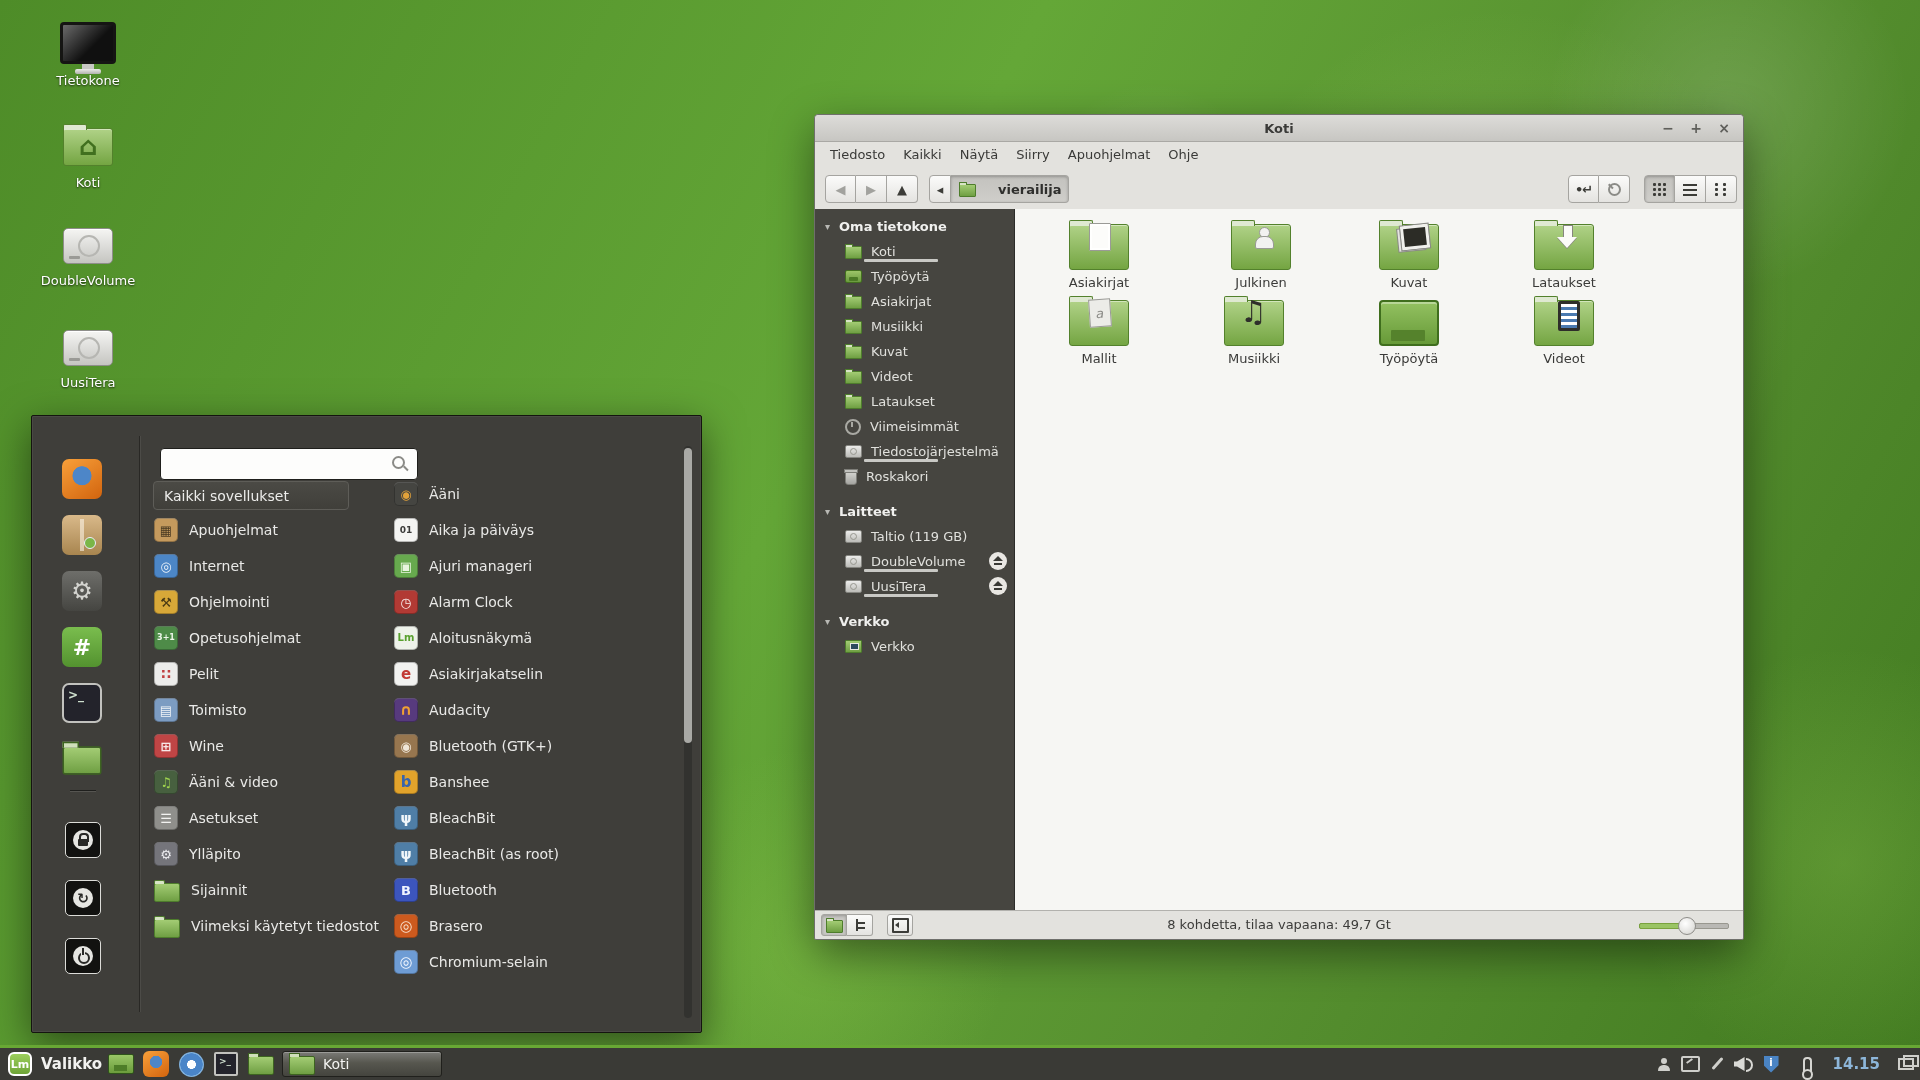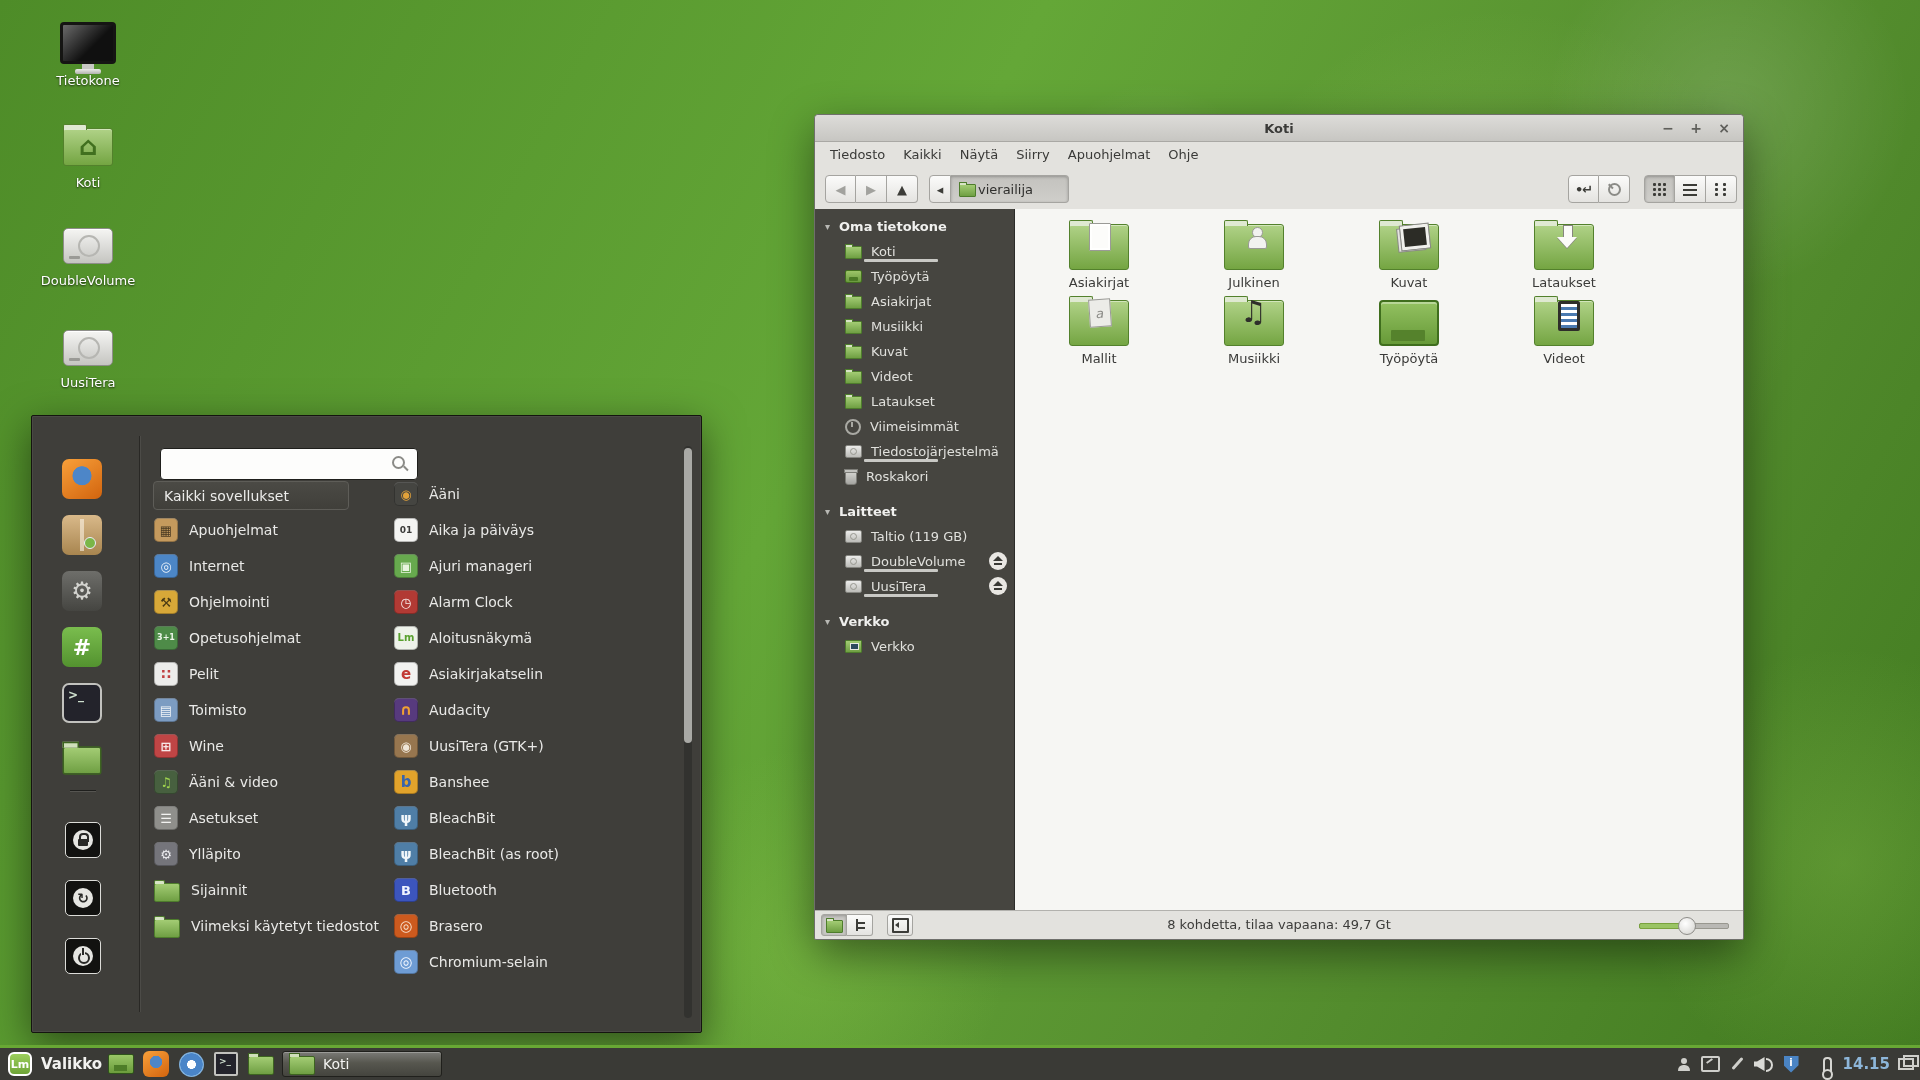--- a/index.html
+++ b/index.html
@@ -101,21 +101,21 @@
   .winbtn{width:18px;height:18px;color:#5f5f5b;font-size:14px;font-weight:bold;text-align:center;line-height:18px;cursor:pointer;}
   .fm-menubar{height:26px;background:#e3e2de;display:flex;align-items:center;padding-left:6px;}
   .fm-menubar .mitem{padding:0 9px;font-size:13px;color:#3a3a38;line-height:26px;cursor:pointer;}
   .fm-toolbar{position:relative;height:42px;background:#e3e2de;border-bottom:1px solid #b2b1ad;}
   .tbtn{position:absolute;top:7px;height:28px;box-sizing:border-box;background:linear-gradient(#fbfbfa,#e4e3e0);
     border:1px solid #a5a4a0;display:flex;align-items:center;justify-content:center;cursor:pointer;}
   .grp-l{border-radius:4px 0 0 4px;}.grp-m{border-left:0;}.grp-r{border-left:0;border-radius:0 4px 4px 0;}
   .tbtn.pressed{background:linear-gradient(#c3c2be,#cfceca);box-shadow:inset 0 1px 3px rgba(0,0,0,.25);}
   .arr{font-size:13px;color:#3c3c38;line-height:1;}
   .arr.dis{color:#a2a29e;}
-  .bc-label{font-size:13px;font-weight:normal;color:#2f2f2d;margin-left:2px;}
+  .bc-label{font-size:13px;font-weight:bold;color:#2f2f2d;margin-left:22px;}
   .vi-grid{width:13px;height:13px;position:relative;}
   .vi-grid::before{content:"";position:absolute;left:0;top:0;width:3px;height:3px;background:#3c3c38;border-radius:1px;
     box-shadow:5px 0 0 #3c3c38,10px 0 0 #3c3c38,0 5px 0 #3c3c38,5px 5px 0 #3c3c38,10px 5px 0 #3c3c38,0 10px 0 #3c3c38,5px 10px 0 #3c3c38,10px 10px 0 #3c3c38;}
   .vi-list{width:14px;height:13px;position:relative;}
   .vi-list::before{content:"";position:absolute;left:0;top:1px;width:14px;height:2.5px;background:#3c3c38;
     box-shadow:0 5px 0 #3c3c38,0 10px 0 #3c3c38;}
   .vi-compact{width:12px;height:13px;position:relative;}
   .vi-compact::before{content:"";position:absolute;left:0;top:0;width:3px;height:3px;background:#3c3c38;border-radius:1px;
     box-shadow:8px 0 0 #3c3c38,0 5px 0 #3c3c38,8px 5px 0 #3c3c38,0 10px 0 #3c3c38,8px 10px 0 #3c3c38;}
   .vi-loc{font-size:13px;color:#3c3c38;font-weight:bold;}
@@ -204,21 +204,21 @@
     background:radial-gradient(circle at 50% 50%, #fff 0 24%, #4a85c8 26% 62%, #7fb0dc 64%);}
   .launch-terminal{width:24px;height:24px;background:#23232b;border:2px solid #c2c2be;border-radius:2px;
     color:#cfe0cf;font-size:9px;font-weight:bold;display:flex;align-items:flex-start;padding:2px 0 0 3px;box-sizing:border-box;}
   .launch-terminal::before{content:">_";}
   .launch-folder{width:24px;height:17px;background:linear-gradient(#a3cc74,#6f9f43);border:1px solid #3d6420;border-radius:2px;position:relative;margin-top:3px;}
   .launch-folder::before{content:"";position:absolute;top:-4px;left:-1px;width:9px;height:3px;background:#cfdfba;border:1px solid #3d6420;border-bottom:0;}
   .task-btn{position:absolute;left:282px;top:3px;width:160px;height:26px;box-sizing:border-box;
     background:linear-gradient(#7b7b77,#57574f 45%,#44443e);border:1px solid #20201c;border-radius:3px;
     box-shadow:inset 0 1px 0 rgba(255,255,255,.25);display:flex;align-items:center;gap:8px;padding-left:6px;cursor:pointer;}
   .task-label{color:#f4f4f2;font-size:14px;}
-  .tray{position:absolute;right:6px;top:0;height:32px;display:flex;align-items:center;gap:4px;}
+  .tray{position:absolute;right:6px;top:0;height:32px;display:flex;align-items:center;gap:14px;}
   .tray-ico{position:relative;display:block;cursor:pointer;}
   .ti-user{width:14px;height:13px;}
   .ti-user::before{content:"";position:absolute;left:4px;top:0;width:6px;height:6px;border-radius:50%;background:#cfcfcb;}
   .ti-user::after{content:"";position:absolute;left:1px;bottom:0;width:12px;height:6px;border-radius:6px 6px 1px 1px;background:#cfcfcb;}
   .ti-screen-pen{width:15px;height:12px;border:2px solid #cfcfcb;border-radius:2px;}
   .ti-screen-pen::after{content:"";position:absolute;left:3px;top:2px;width:7px;height:2px;background:#cfcfcb;transform:rotate(-35deg);}
   .ti-stylus{width:14px;height:14px;}
   .ti-stylus::before{content:"";position:absolute;left:6px;top:-1px;width:3px;height:15px;background:#cfcfcb;border-radius:2px;transform:rotate(42deg);}
   .ti-volume{width:20px;height:14px;}
   .ti-volume::before{content:"";position:absolute;left:0;top:0;width:11px;height:14px;background:#dadad6;
@@ -398,21 +398,21 @@
         <div class="mrow" data-name="application-audacity">
           <span class="chip" data-name="audacity-icon" style="background: rgb(87, 58, 126);">
             <span class="chip-glyph" data-name="glyph" style="color: rgb(240, 160, 52); font-size: 15px;">∩</span>
           </span>
           <span class="mrow-label" data-name="item-label">Audacity</span>
         </div>
         <div class="mrow" data-name="application-avidemux-gtk-">
           <span class="chip" data-name="avidemux-icon" style="background: rgb(151, 118, 79);">
             <span class="chip-glyph" data-name="glyph" style="color: rgb(239, 230, 216); font-size: 13px;">◉</span>
           </span>
-          <span class="mrow-label" data-name="item-label">UusiTera (GTK+)</span>
+          <span class="mrow-label" data-name="item-label">Bluetooth (GTK+)</span>
         </div>
         <div class="mrow" data-name="application-banshee">
           <span class="chip" data-name="banshee-icon" style="background: rgb(226, 163, 43);">
             <span class="chip-glyph" data-name="glyph" style="color: rgb(58, 100, 170); font-size: 15px;">b</span>
           </span>
           <span class="mrow-label" data-name="item-label">Banshee</span>
         </div>
         <div class="mrow" data-name="application-bleachbit">
           <span class="chip" data-name="bleachbit-icon" style="background: rgb(79, 126, 166);">
             <span class="chip-glyph" data-name="glyph" style="color: rgb(240, 246, 250); font-size: 14px;">ψ</span>
@@ -583,21 +583,21 @@
           </div>
         </div>
       <div class="fm-content" data-name="file-grid">
           <div class="file-item" data-name="file-asiakirjat" style="left: 19px; top: 12px;">
             <div class="fi-wrap" data-name="file-icon">
               <span class="xfolder" data-name="folder-icon"></span>
               <span class="emblem em-doc" data-name="document-emblem-icon"></span>
             </div>
             <div class="file-label" data-name="file-label">Asiakirjat</div>
           </div>
-          <div class="file-item" data-name="file-julkinen" style="left: 174px; top: 12px;">
+          <div class="file-item" data-name="file-julkinen" style="left: 181px; top: 12px;">
             <div class="fi-wrap" data-name="file-icon">
               <span class="xfolder" data-name="folder-icon"></span>
               <span class="emblem em-person" data-name="person-emblem-icon"></span>
             </div>
             <div class="file-label" data-name="file-label">Julkinen</div>
           </div>
           <div class="file-item" data-name="file-kuvat" style="left: 329px; top: 12px;">
             <div class="fi-wrap" data-name="file-icon">
               <span class="xfolder" data-name="folder-icon"></span>
               <span class="emblem em-photo" data-name="photo-emblem-icon"></span>

